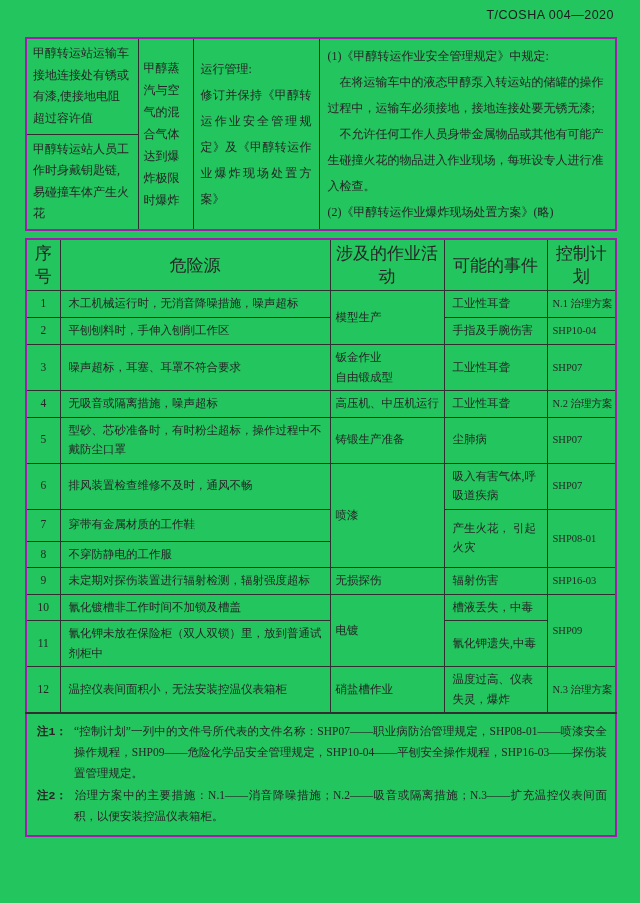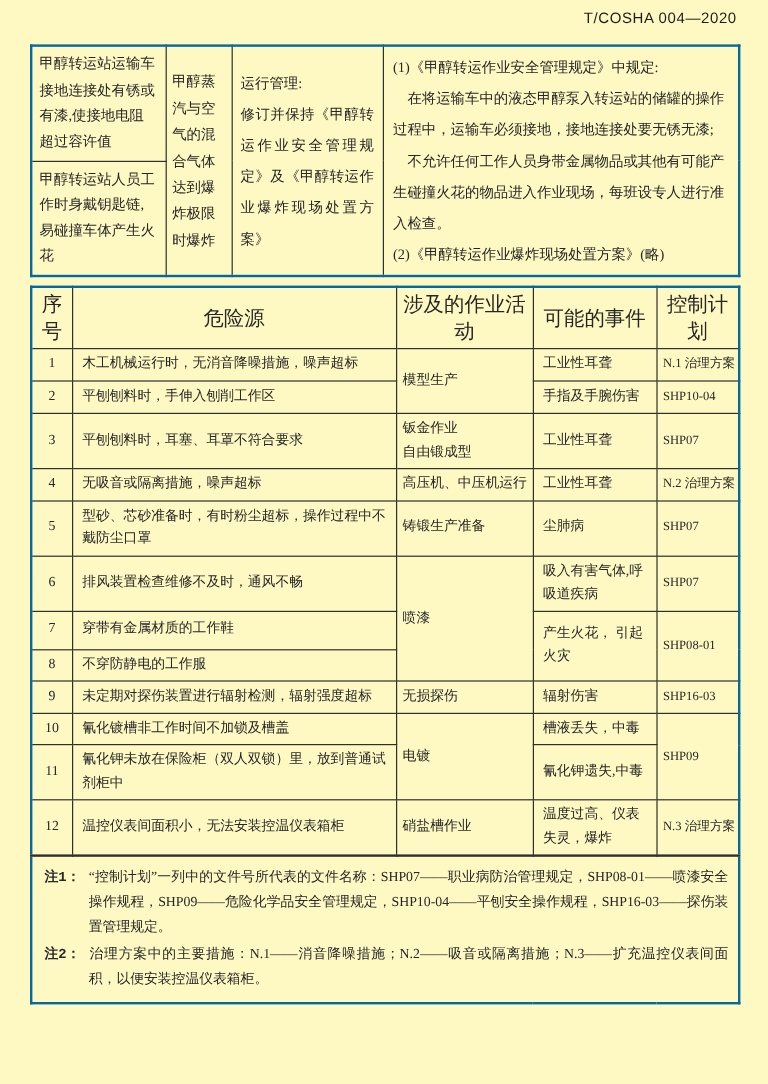--- a/index.html
+++ b/index.html
@@ -1,36 +1,36 @@
 <!DOCTYPE html>
 <html><head>
 <meta charset="utf-8">
 <style>
   * { margin:0; padding:0; box-sizing:border-box; }
   html,body { background:#e8e8e8; }
   .page {
     position:relative;
     width:640px; height:903px;
-    background:#fef9c3;
+    background:#22c55e;
     margin:0 auto;
     font-family:"Liberation Serif","DejaVu Serif",serif;
     color:#262626;
     overflow:hidden;
   }
   .inner { padding:8px 25px 0 25px; }
   .page-header {
     text-align:right;
     font-family:"Liberation Sans","DejaVu Sans",sans-serif;
     font-size:12.5px;
     letter-spacing:0.5px;
     color:#1d1d1d;
     padding-right:1px;
   }
   table { border-collapse:collapse; width:590px; table-layout:fixed; }
-  .doc-table { border:2px solid #0369a1; }
+  .doc-table { border:2px solid #a21caf; }
   .doc-table td, .doc-table th { border:1px solid #2f2f2f; vertical-align:middle; }
   .prewrap { white-space:pre-wrap; }
 
   
   .t1 { margin-top:15px; font-size:12px; }
   .t1 td { padding:4px 6px; line-height:21.5px; }
   .t1 .c-hz1 { text-align:left; }
   .t1 .c-ev1 { text-align:left; padding:4px 5px; line-height:22px; }
   .t1 .c-ct1 { text-align:justify; line-height:26px; padding:4px 7px; }
   .t1 .c-ms1 { line-height:26px; padding:4px 8px; text-align:left; }
@@ -140,21 +140,21 @@
           <td class="c-pl">N.1 治理方案</td>
         </tr>
         <tr class="rh27">
           <td class="c-no">2</td>
           <td>平刨刨料时，手伸入刨削工作区</td>
           <td>手指及手腕伤害</td>
           <td class="c-pl">SHP10-04</td>
         </tr>
         <tr class="rh38">
           <td class="c-no">3</td>
-          <td>平刨刨料时，耳塞、耳罩不符合要求</td>
+          <td>噪声超标，耳塞、耳罩不符合要求</td>
           <td class="c-act prewrap">钣金作业
 自由锻成型</td>
           <td>工业性耳聋</td>
           <td class="c-pl">SHP07</td>
         </tr>
         <tr class="rh25">
           <td class="c-no">4</td>
           <td>无吸音或隔离措施，噪声超标</td>
           <td class="c-act">高压机、中压机运行</td>
           <td>工业性耳聋</td>

